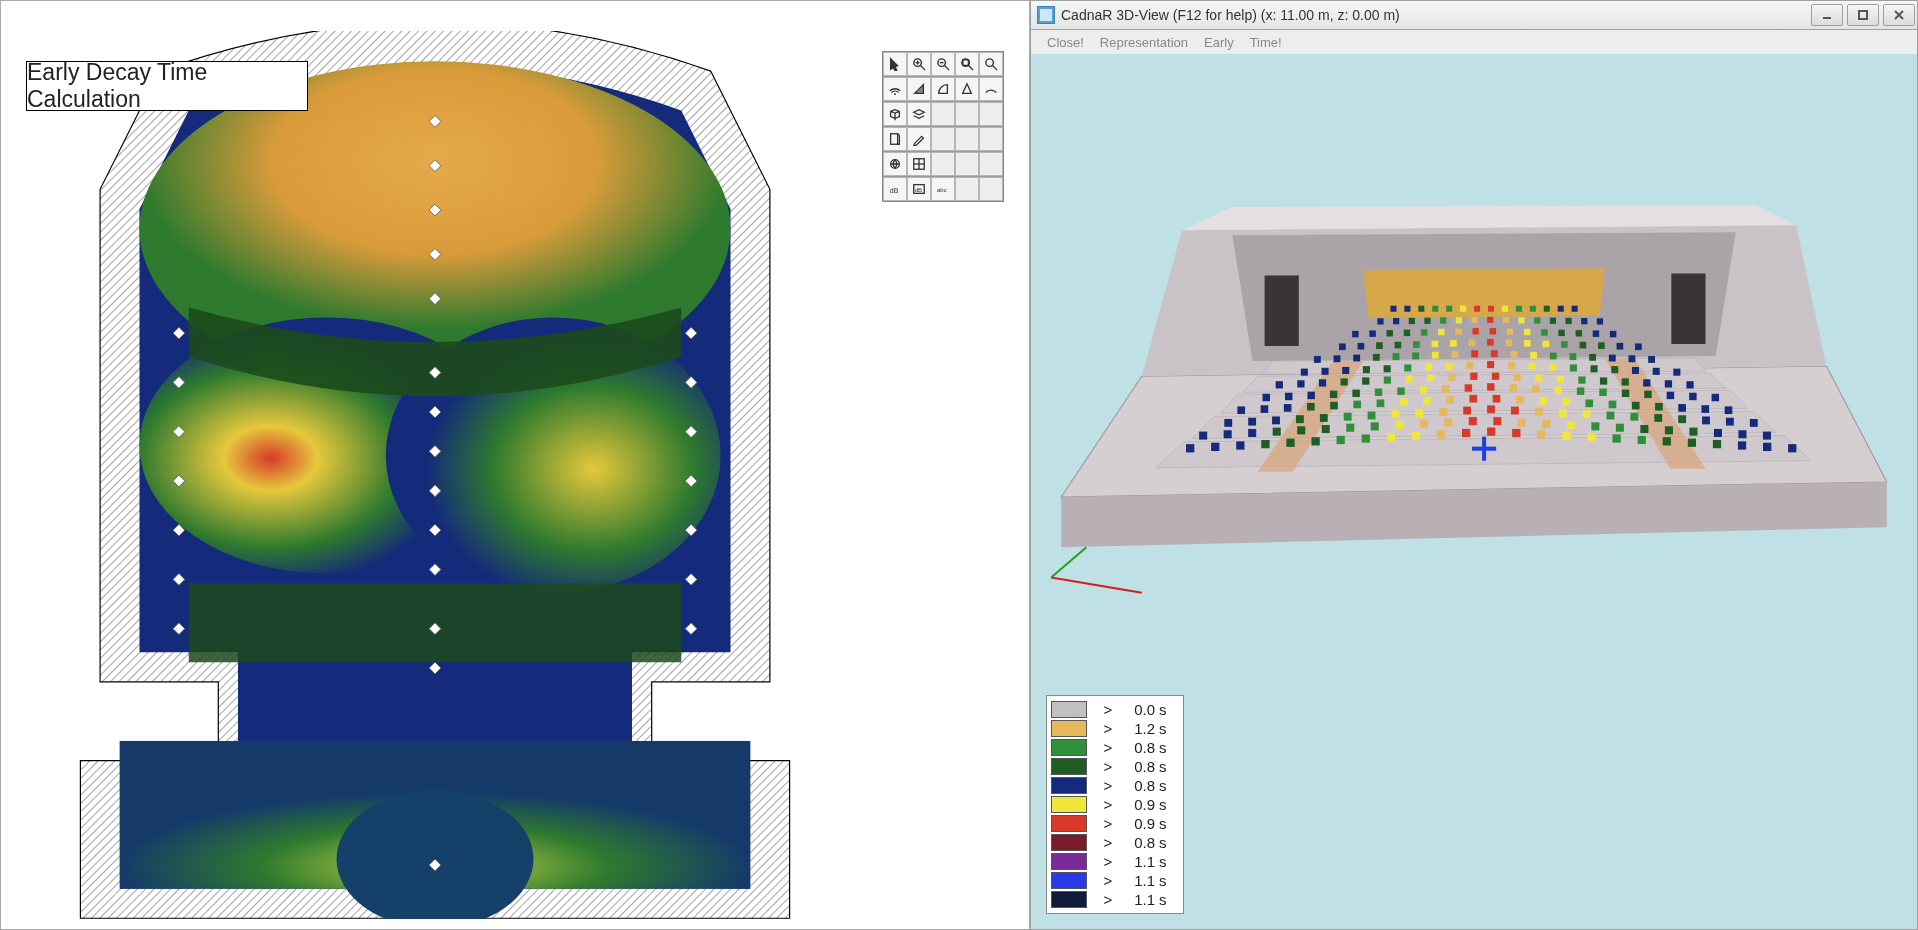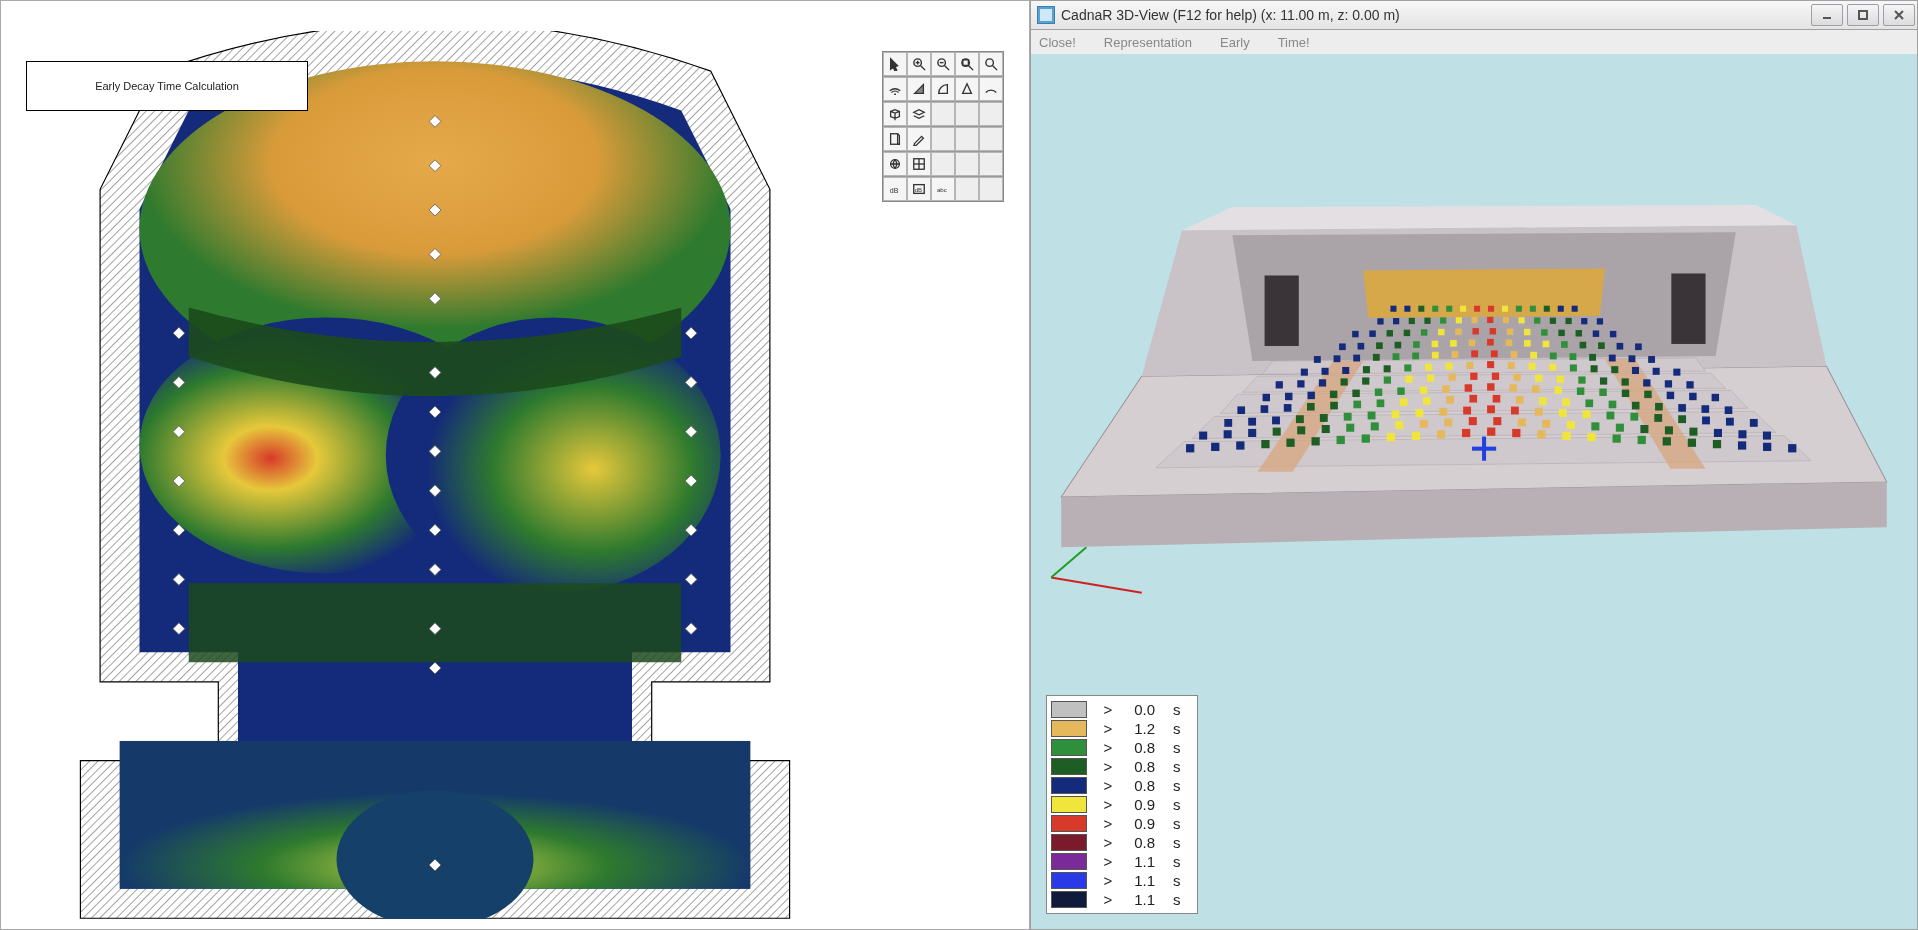--- a/index.html
+++ b/index.html
@@ -1,44 +1,44 @@
 <!DOCTYPE html>
 <html><head>
 <meta charset="utf-8">
 <style>
   html,body{margin:0;padding:0;width:1918px;height:930px;font-family:"Segoe UI",Tahoma,sans-serif;font-size:13px;background:#fff;color:#222;overflow:hidden}
   .root{display:flex;width:100%;height:100%}
   .left-pane{position:relative;width:1030px;height:930px;border:1px solid #a9a9a9;background:#fff;box-sizing:border-box}
-  .title-box{position:absolute;left:25px;top:60px;width:280px;height:48px;border:1px solid #000;background:#fff;display:flex;align-items:center;justify-content:center;font-size:11px;z-index:30}
+  .title-box{position:absolute;left:25px;top:60px;width:280px;height:48px;border:1px solid #000;background:#fff;display:flex;align-items:center;justify-content:center;font-size:23px;z-index:30}
   .tool-palette{position:absolute;right:25px;top:50px;width:120px;border:1px solid #888;background:#ececec;z-index:40}
   .palette-section{display:flex;flex-wrap:wrap}
   .tool-btn{width:24px;height:24px;border:1px solid #b5b5b5;background:#f5f5f5;display:flex;align-items:center;justify-content:center;font-size:13px;color:#333;box-sizing:border-box}
   .tool-btn svg{width:14px;height:14px;stroke:#333;stroke-width:1.5;fill:none}
   .tool-btn.magnify svg{width:15px;height:15px}
   .tool-btn.blank{background:#eee}
   .palette-divider{width:100%;height:1px;background:#999}
   .plan-canvas{position:absolute;left:40px;top:30px;right:200px;bottom:10px}
   .plan-svg{width:100%;height:100%}
   .right-pane{position:relative;flex:1;height:930px;display:flex;flex-direction:column}
   .win-chrome{height:28px;background:linear-gradient(#f7f7f7,#e4e4e4);border:1px solid #a0a0a0;display:flex;align-items:center;padding:0 6px;position:relative}
   .win-icon{width:16px;height:16px;background:#5aa0d0;border:1px solid #3a80b0;margin-right:6px;position:relative}
   .win-icon::after{content:"";position:absolute;left:2px;top:2px;right:2px;bottom:2px;background:#cde8f7}
   .win-title{font-size:14px;color:#333}
   .win-btns{position:absolute;right:0;top:0;height:100%;display:flex}
   .win-btn{width:30px;height:20px;border:1px solid #9aa0a6;background:linear-gradient(#f5f5f5,#dcdcdc);margin:3px 2px;border-radius:2px;display:flex;align-items:center;justify-content:center}
   .win-btn svg{width:10px;height:10px;stroke:#555;stroke-width:2;fill:none}
-  .menubar{height:24px;background:#ededed;border-left:1px solid #a0a0a0;border-right:1px solid #a0a0a0;display:flex;align-items:center;padding:0 8px;gap:28px;font-size:13px;color:#888}
+  .menubar{height:24px;background:#ededed;border-left:1px solid #a0a0a0;border-right:1px solid #a0a0a0;display:flex;align-items:center;padding:0 16px;gap:16px;font-size:13px;color:#888}
   .menubar span{cursor:default}
   .viewport{flex:1;border:1px solid #a0a0a0;border-top:none;background:#bfe0e5;position:relative;overflow:hidden}
   .scene{position:absolute;inset:0}
   .legend{position:absolute;left:15px;bottom:15px;background:#fff;border:1px solid #888;padding:4px 10px 4px 4px;font-size:15px;font-family:Tahoma,sans-serif}
   .legend-row{display:flex;align-items:center;height:19px}
   .legend-swatch{width:34px;height:15px;border:1px solid #555;margin-right:14px}
   .legend-gt{width:14px;text-align:center}
-  .legend-val{width:40px;text-align:right;margin-right:16px}
+  .legend-val{width:40px;text-align:right;margin-right:2px}
   .legend-unit{width:14px;text-align:left;margin-left:2px}
 </style>
 </head>
 <body>
 
 <div class="root">
 
   <div class="left-pane">
     <div class="title-box">
       <span>Early Decay Time Calculation</span>

